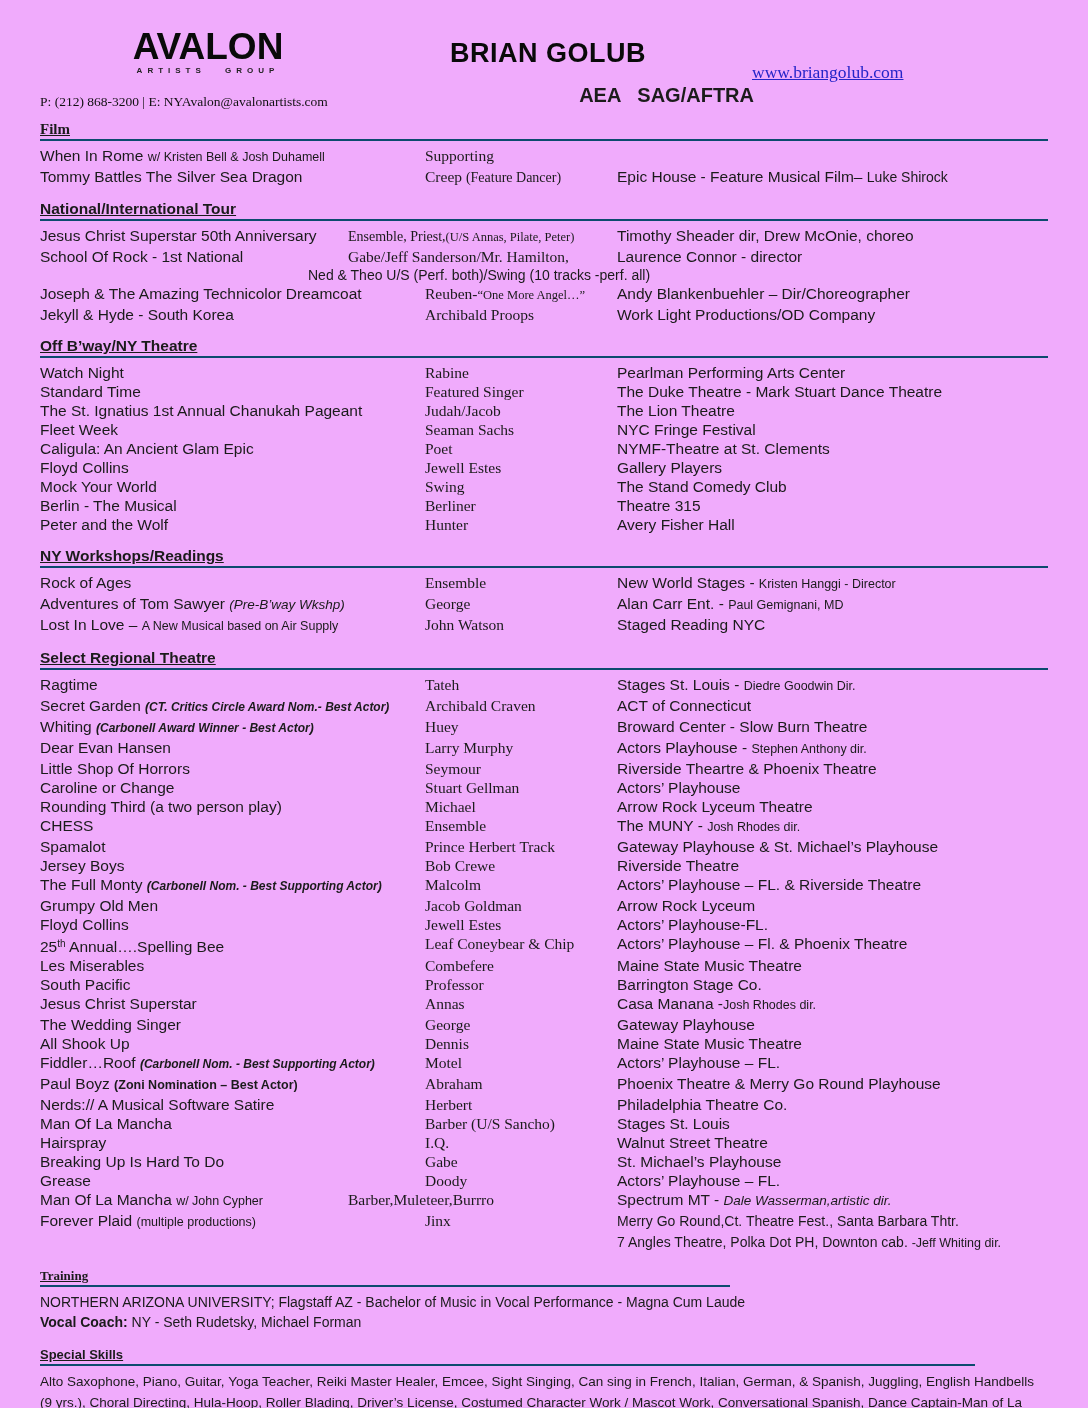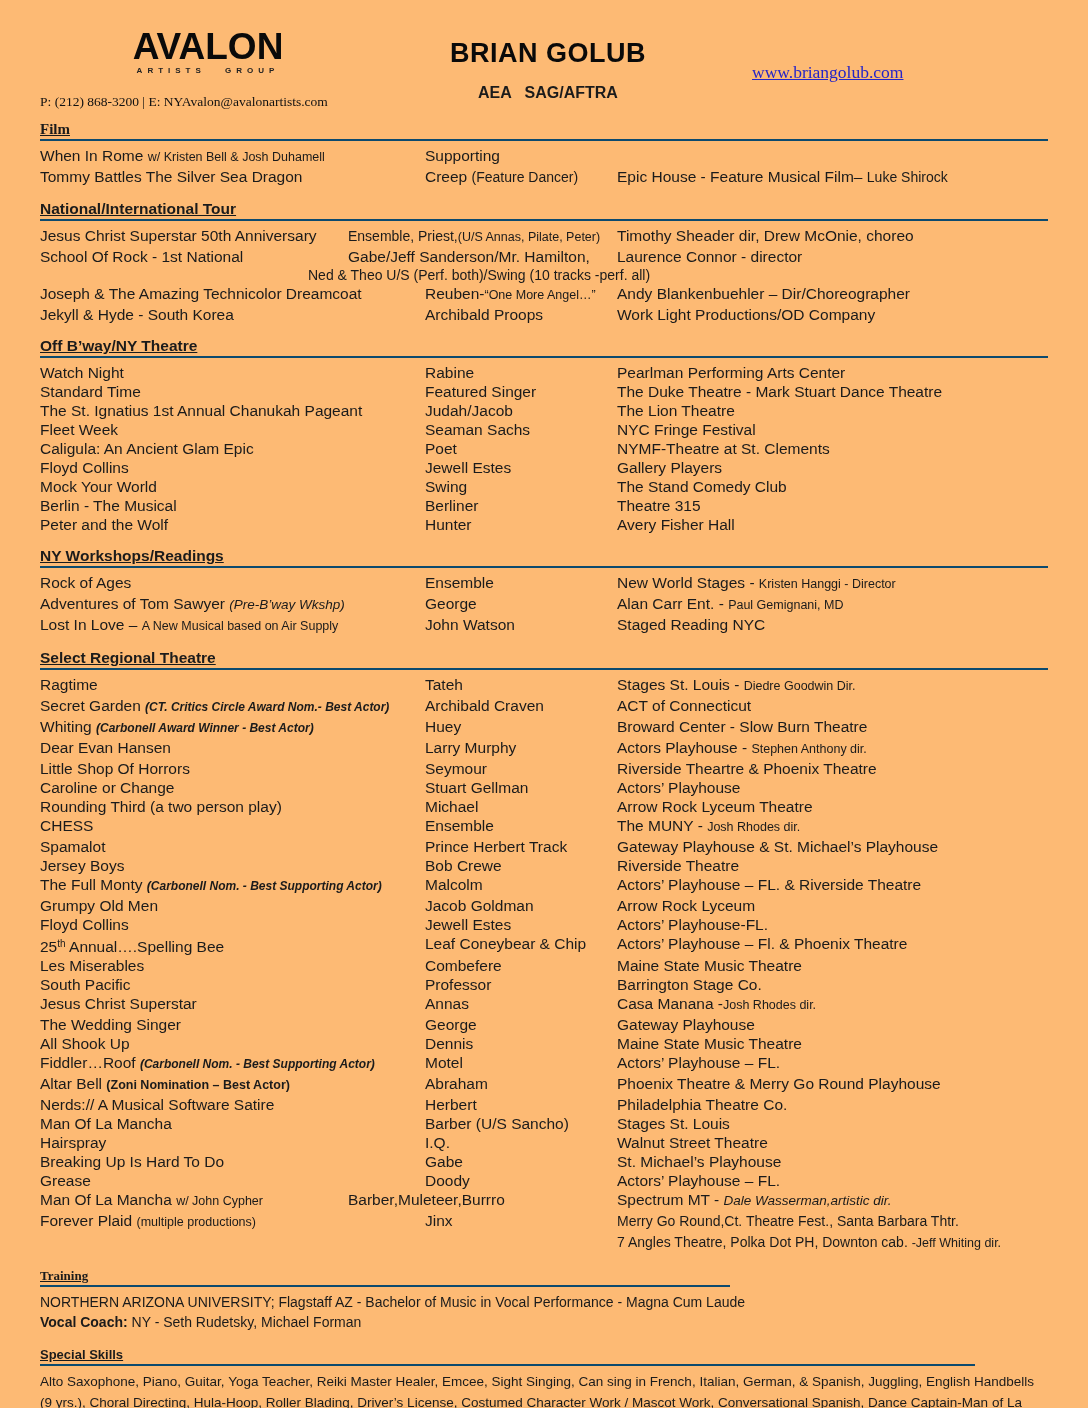--- a/index.html
+++ b/index.html
@@ -1,41 +1,41 @@
 <!DOCTYPE html>
 <html style="--link: #2424c8;"><head>
 <meta charset="utf-8">
 <style>
   html,body{margin:0;padding:0;background:#e8e8e8;}
   .page{
-    width:1088px;height:1408px;margin:0 auto;background:#fdba74;
+    width:1088px;height:1408px;margin:0 auto;background:#f0abfc;
     font-family:"Liberation Sans",sans-serif;color:#1b1b1b;
     position:relative;box-sizing:border-box;padding:24px 40px 0 40px;overflow:hidden;
   }
   
   .header{position:relative;height:92px;}
   .logo{position:absolute;left:52px;top:4px;width:232px;text-align:center;}
   .logo-name{font-size:37px;font-weight:800;letter-spacing:0px;line-height:1;color:#0a0a0a;}
   .logo-sub{margin-top:1px;font-size:8px;font-weight:bold;letter-spacing:5px;word-spacing:12px;color:#222;}
   .agency-contact{position:absolute;left:0;top:70px;font-family:"Liberation Serif",serif;font-size:13.5px;color:#111;}
   .center-block{position:absolute;left:302px;top:14px;width:412px;text-align:center;}
   .perf-name{font-size:27px;font-weight:800;letter-spacing:0.5px;color:#0a0a0a;text-align:center;}
-  .unions{margin-top:15px;font-size:16px;font-weight:700;white-space:pre;}
+  .unions{margin-top:15px;font-size:20px;font-weight:700;white-space:pre;text-align:right;}
   .website{position:absolute;left:712px;top:38px;font-family:"Liberation Serif",serif;font-size:17.5px;text-decoration:underline;}
   
   .section{margin-top:13px;}
   .section.first{margin-top:4px;}
   .heading{border-bottom:2px solid #0c4a6e;padding-bottom:1px;margin-bottom:5px;}
   .htext{font-weight:bold;text-decoration:underline;font-size:15.5px;}
   .heading.serif .htext{font-family:"Liberation Serif",serif;font-size:15px;}
   .heading.hsmall .htext{font-size:13px;}
   .row{display:flex;line-height:19px;white-space:nowrap;}
   .section.compact .row{line-height:19px;}
   .c1{flex:0 0 385px;width:385px;overflow:visible;}
-  .c2{flex:0 0 192px;width:192px;overflow:visible;}
+  .c2{flex:0 0 192px;width:192px;overflow:visible;font-family:Liberation Serif, serif;}
   .c3{flex:1;}
   .row.wide2 .c1{flex-basis:308px;width:308px;}
   .row.wide2 .c2{flex-basis:269px;width:269px;}
   .row.center{padding-left:268px;line-height:18px;}
   
   .m{font-size:15.5px;}
   .s{font-size:12.5px;}
   .s2{font-size:14px;}
   .s2b{font-size:14px;font-weight:bold;}
   .aw{font-size:12px;font-weight:bold;font-style:italic;}
@@ -265,21 +265,21 @@
           <div class="c1 cell"><span class="m">All Shook Up</span></div>
           <div class="c2 cell"><span class="m">Dennis</span></div>
           <div class="c3 cell"><span class="m">Maine State Music Theatre</span></div>
         </div>
         <div class="row">
           <div class="c1 cell"><span class="m">Fiddler…Roof </span><span class="aw">(Carbonell Nom. - Best Supporting Actor)</span></div>
           <div class="c2 cell"><span class="m">Motel</span></div>
           <div class="c3 cell"><span class="m">Actors’ Playhouse – FL.</span></div>
         </div>
         <div class="row">
-          <div class="c1 cell"><span class="m">Altar Bell </span><span class="awb">(Zoni Nomination – Best Actor)</span></div>
+          <div class="c1 cell"><span class="m">Paul Boyz </span><span class="awb">(Zoni Nomination – Best Actor)</span></div>
           <div class="c2 cell"><span class="m">Abraham</span></div>
           <div class="c3 cell"><span class="m">Phoenix Theatre  &amp; Merry Go Round Playhouse</span></div>
         </div>
         <div class="row">
           <div class="c1 cell"><span class="m">Nerds:// A Musical Software Satire</span></div>
           <div class="c2 cell"><span class="m">Herbert</span></div>
           <div class="c3 cell"><span class="m">Philadelphia Theatre Co.</span></div>
         </div>
         <div class="row">
           <div class="c1 cell"><span class="m">Man Of La Mancha</span></div>

